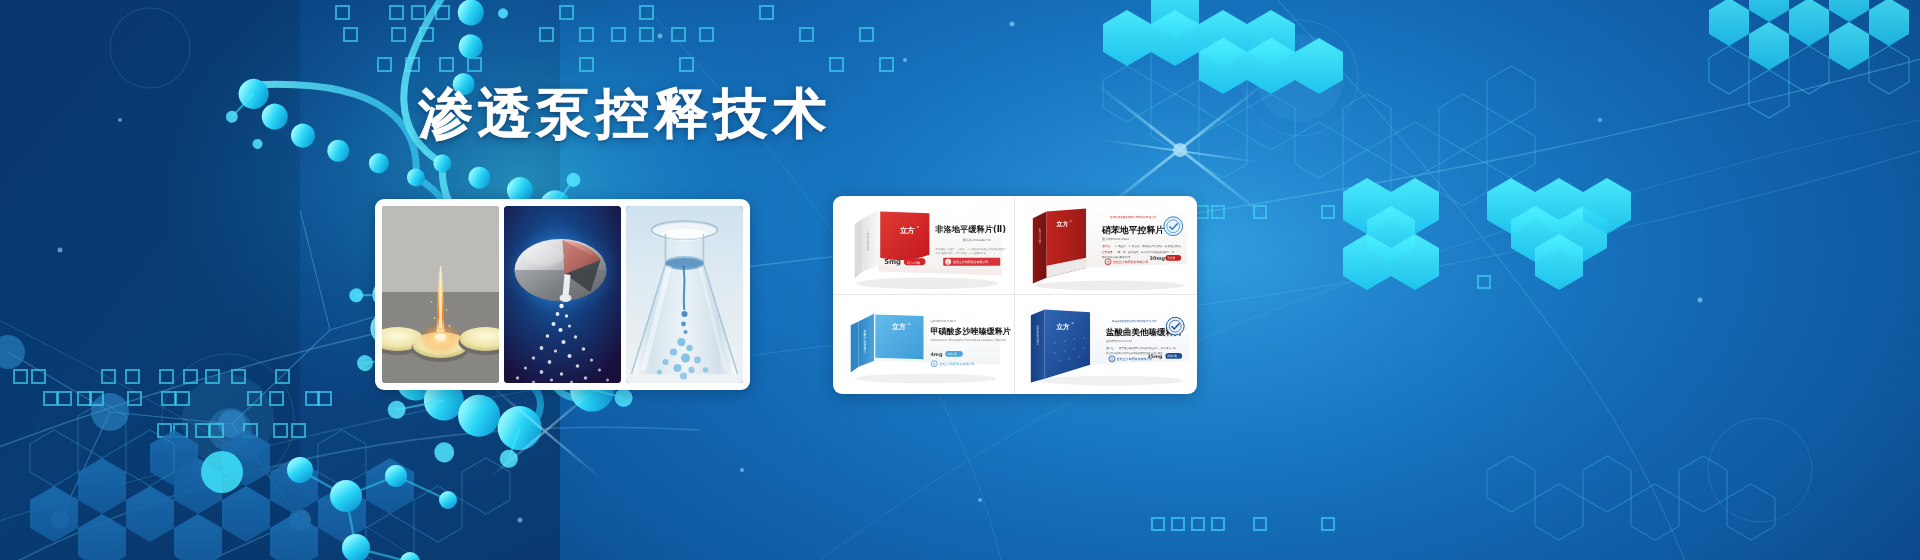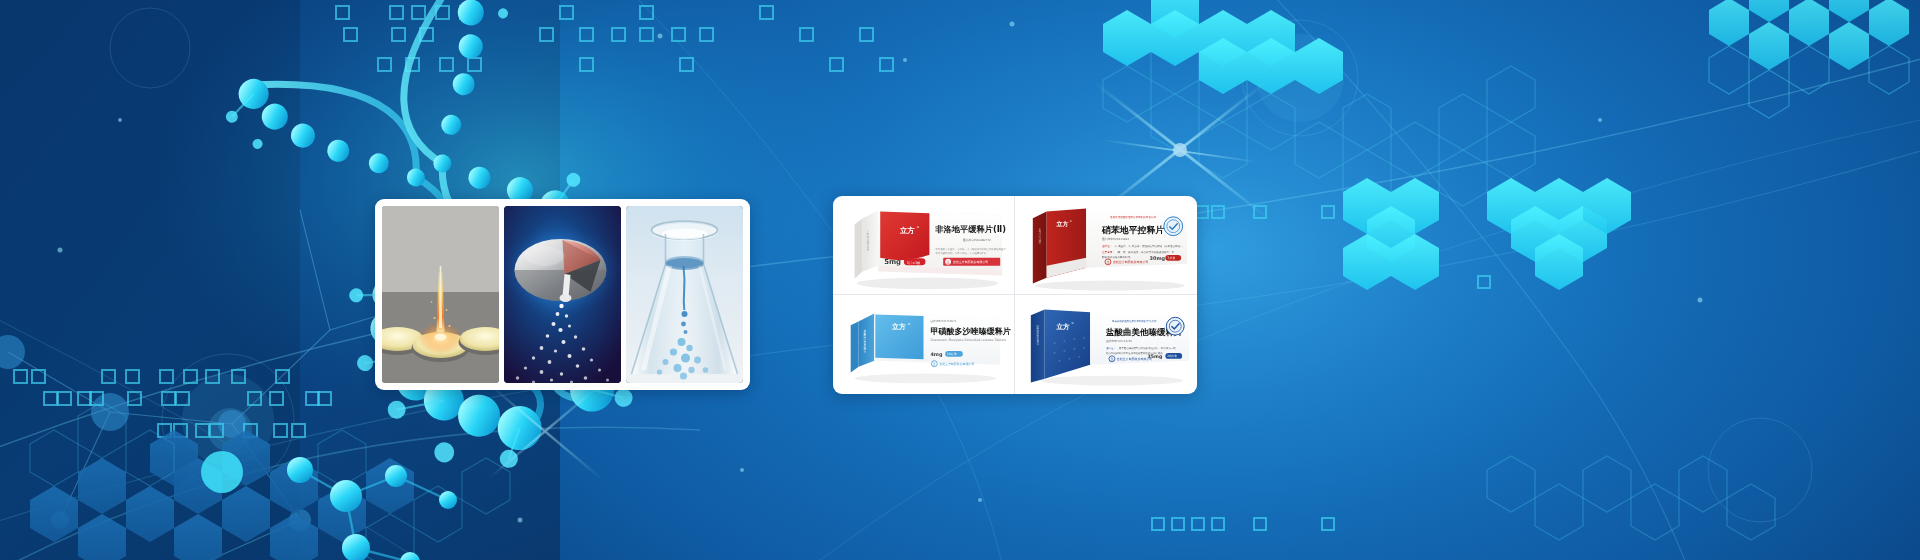--- a/index.html
+++ b/index.html
@@ -491,20 +491,23 @@
           <circle cx="1700" cy="300" r="2.5"></circle>
             <circle cx="980" cy="500" r="2"></circle>
           <circle cx="120" cy="120" r="2"></circle>
             <circle cx="60" cy="250" r="2.5"></circle>
         </g>
 
       </g>
     </svg>
   </div>
 
+  <div class="title-wrap">
+    <h1 class="title">渗透泵控释技术</h1>
+  </div>
 
   <div class="photo-strip">
 
     <div class="photo">
       <svg viewBox="0 0 118 177" preserveAspectRatio="xMidYMid slice" aria-hidden="true">
         <defs>
           <linearGradient id="pl1bg" x1="0" y1="0" x2="0" y2="1">
             <stop offset="0%" stop-color="#b9b8b4"></stop>
             <stop offset="48%" stop-color="#a9a8a4"></stop>
             <stop offset="52%" stop-color="#8e8d8a"></stop>

